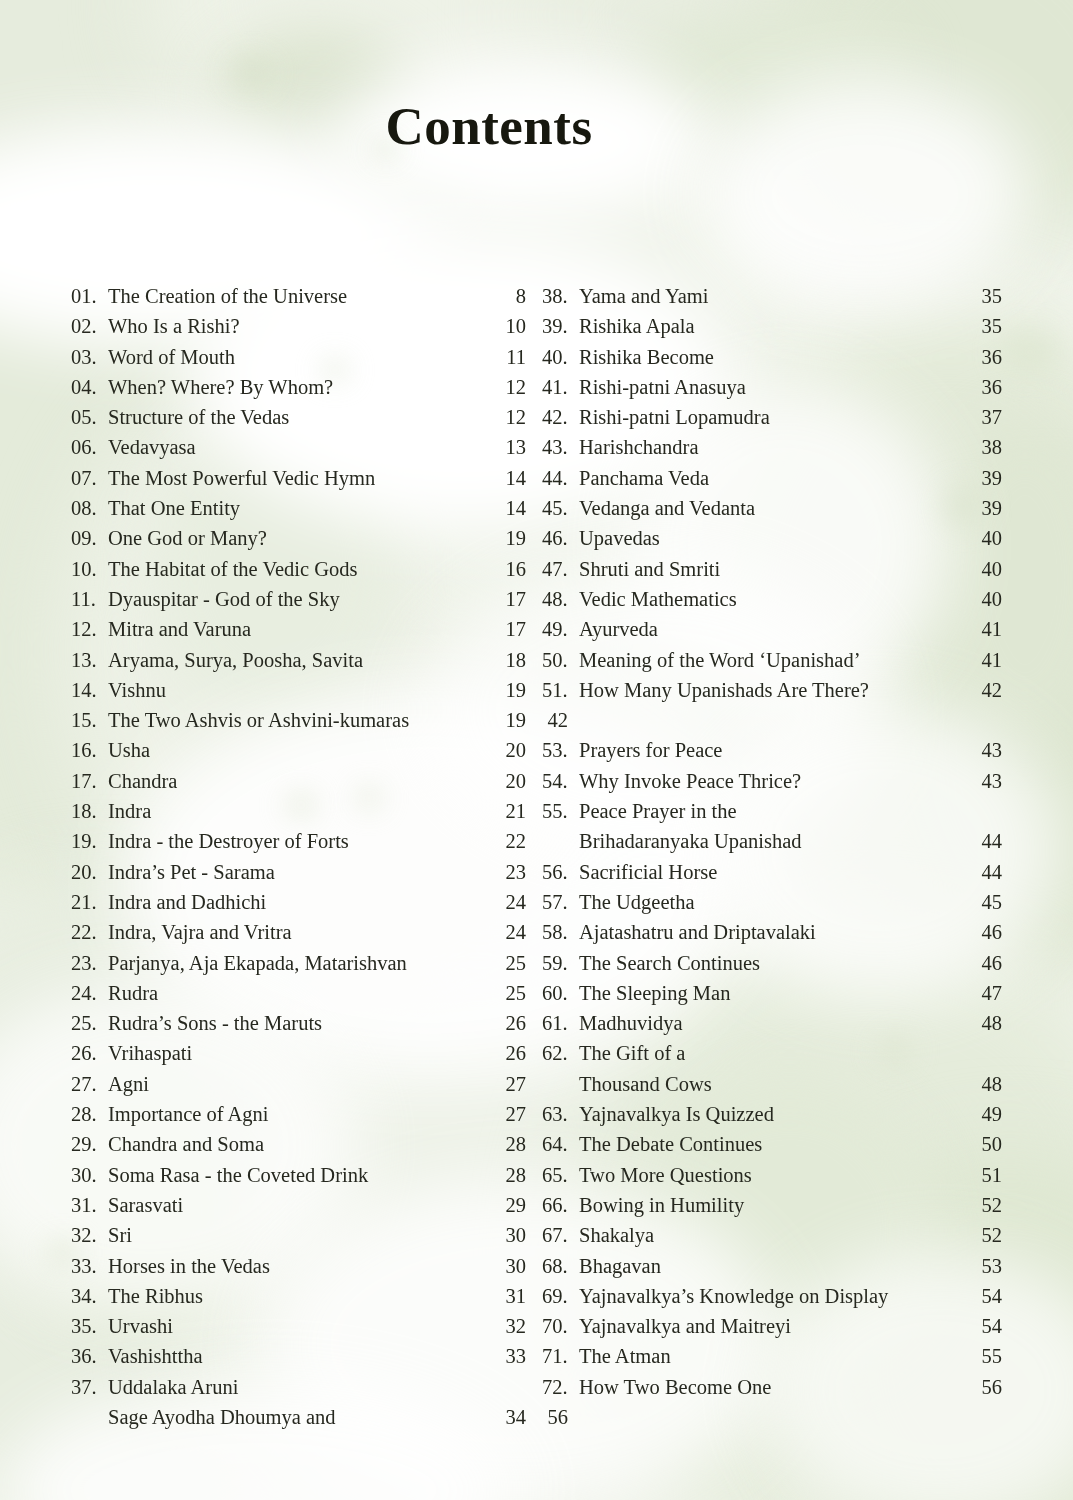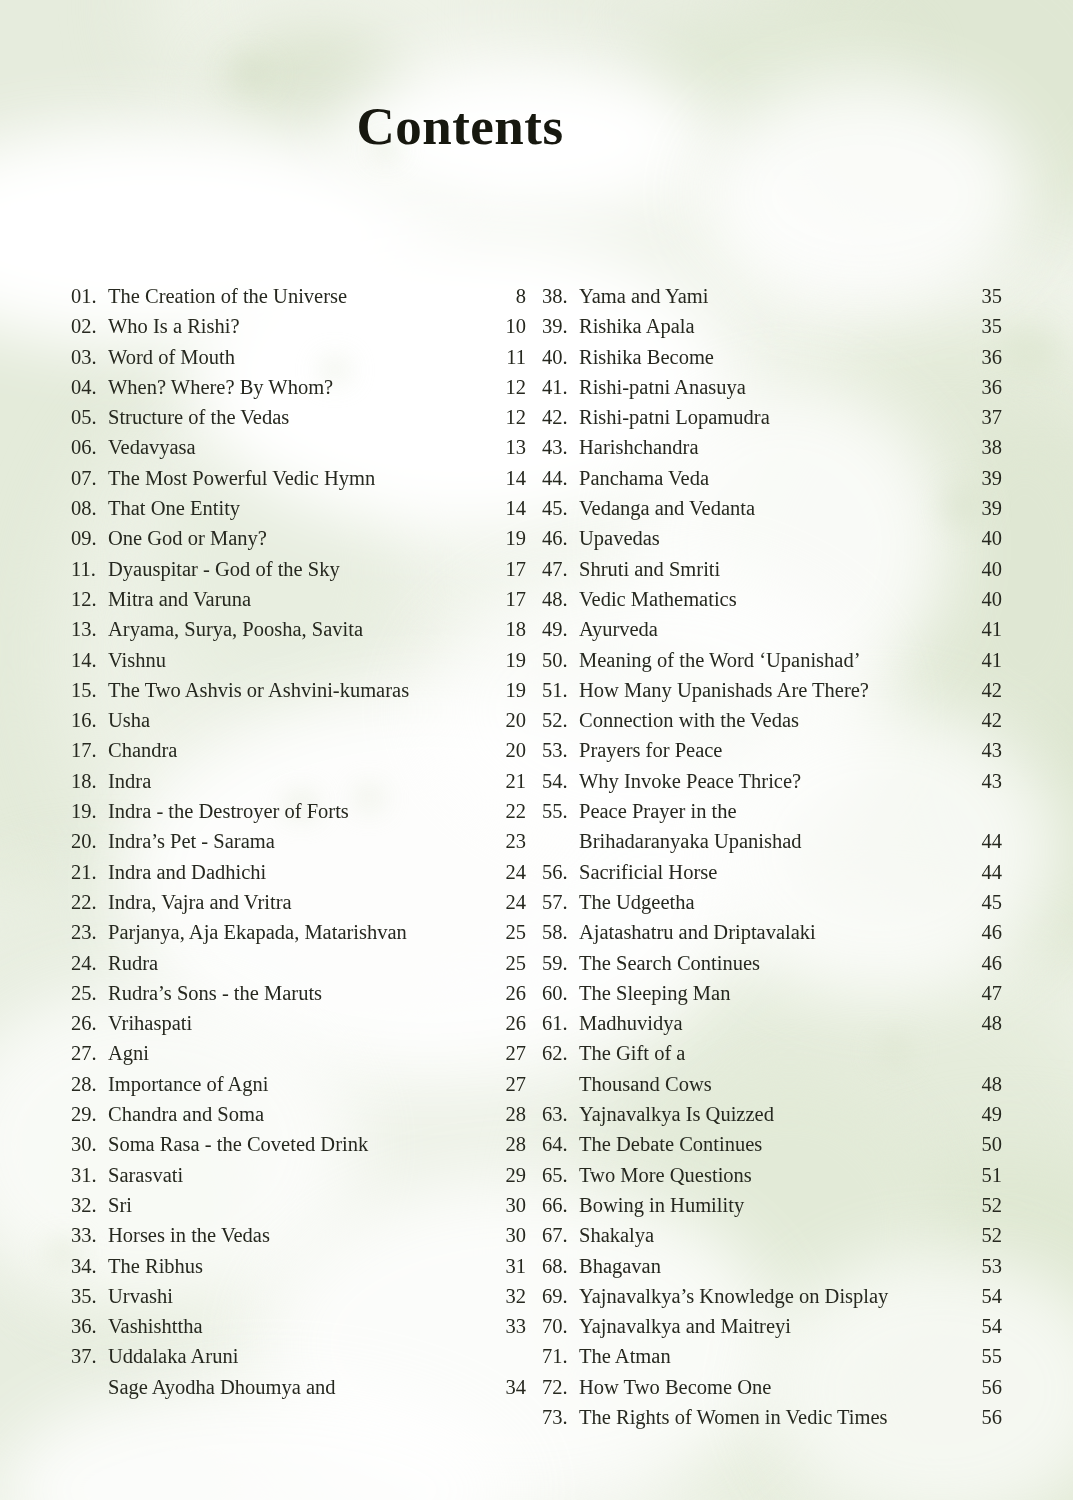--- a/index.html
+++ b/index.html
@@ -57,20 +57,21 @@
     position: absolute;
     top: 96px;
     left: 0;
     width: 920px;
     text-align: center;
     font-size: 53px;
     line-height: 60px;
     font-weight: 700;
     letter-spacing: 0.5px;
     color: #17180f;
+    padding-left: 29px;
   }
 
   .toc-columns {
     position: absolute;
     top: 281px;
     left: 0;
     width: 1073px;
     display: flex;
     align-items: flex-start;
   }
@@ -251,20 +252,29 @@
             <div class="entry-text">
               <span class="entry-num">09.</span>
               <span class="entry-title">
                 <span class="cont-line">One God or Many?</span>
               </span>
             </div>
             <span class="entry-page">19</span>
           </div>
           <div class="toc-entry">
             <div class="entry-text">
+              <span class="entry-num">10.</span>
+              <span class="entry-title">
+                <span class="cont-line">The Habitat of the Vedic Gods</span>
+              </span>
+            </div>
+            <span class="entry-page">16</span>
+          </div>
+          <div class="toc-entry">
+            <div class="entry-text">
               <span class="entry-num">11.</span>
               <span class="entry-title">
                 <span class="cont-line">Dyauspitar - God of the Sky</span>
               </span>
             </div>
             <span class="entry-page">17</span>
           </div>
           <div class="toc-entry">
             <div class="entry-text">
               <span class="entry-num">12.</span>
@@ -622,26 +632,20 @@
           <div class="toc-entry">
             <div class="entry-text">
               <span class="entry-num">51.</span>
               <span class="entry-title">
                 <span class="cont-line">How Many Upanishads Are There?</span>
               </span>
             </div>
             <span class="entry-page">42</span>
           </div>
           <div class="toc-entry">
-            <div class="entry-text">
-              <span class="entry-num">52.</span>
-              <span class="entry-title">
-                <span class="cont-line">Connection with the Vedas</span>
-              </span>
-            </div>
             <span class="entry-page">42</span>
           </div>
           <div class="toc-entry">
             <div class="entry-text">
               <span class="entry-num">53.</span>
               <span class="entry-title">
                 <span class="cont-line">Prayers for Peace</span>
               </span>
             </div>
             <span class="entry-page">43</span>
@@ -813,25 +817,19 @@
           <div class="toc-entry">
             <div class="entry-text">
               <span class="entry-num">72.</span>
               <span class="entry-title">
                 <span class="cont-line">How Two Become One</span>
               </span>
             </div>
             <span class="entry-page">56</span>
           </div>
           <div class="toc-entry">
-            <div class="entry-text">
-              <span class="entry-num">73.</span>
-              <span class="entry-title">
-                <span class="cont-line">The Rights of Women in Vedic Times</span>
-              </span>
-            </div>
             <span class="entry-page">56</span>
           </div>
         </div>
     </div>
   </div>
 
 </div>
 
 </body></html>

